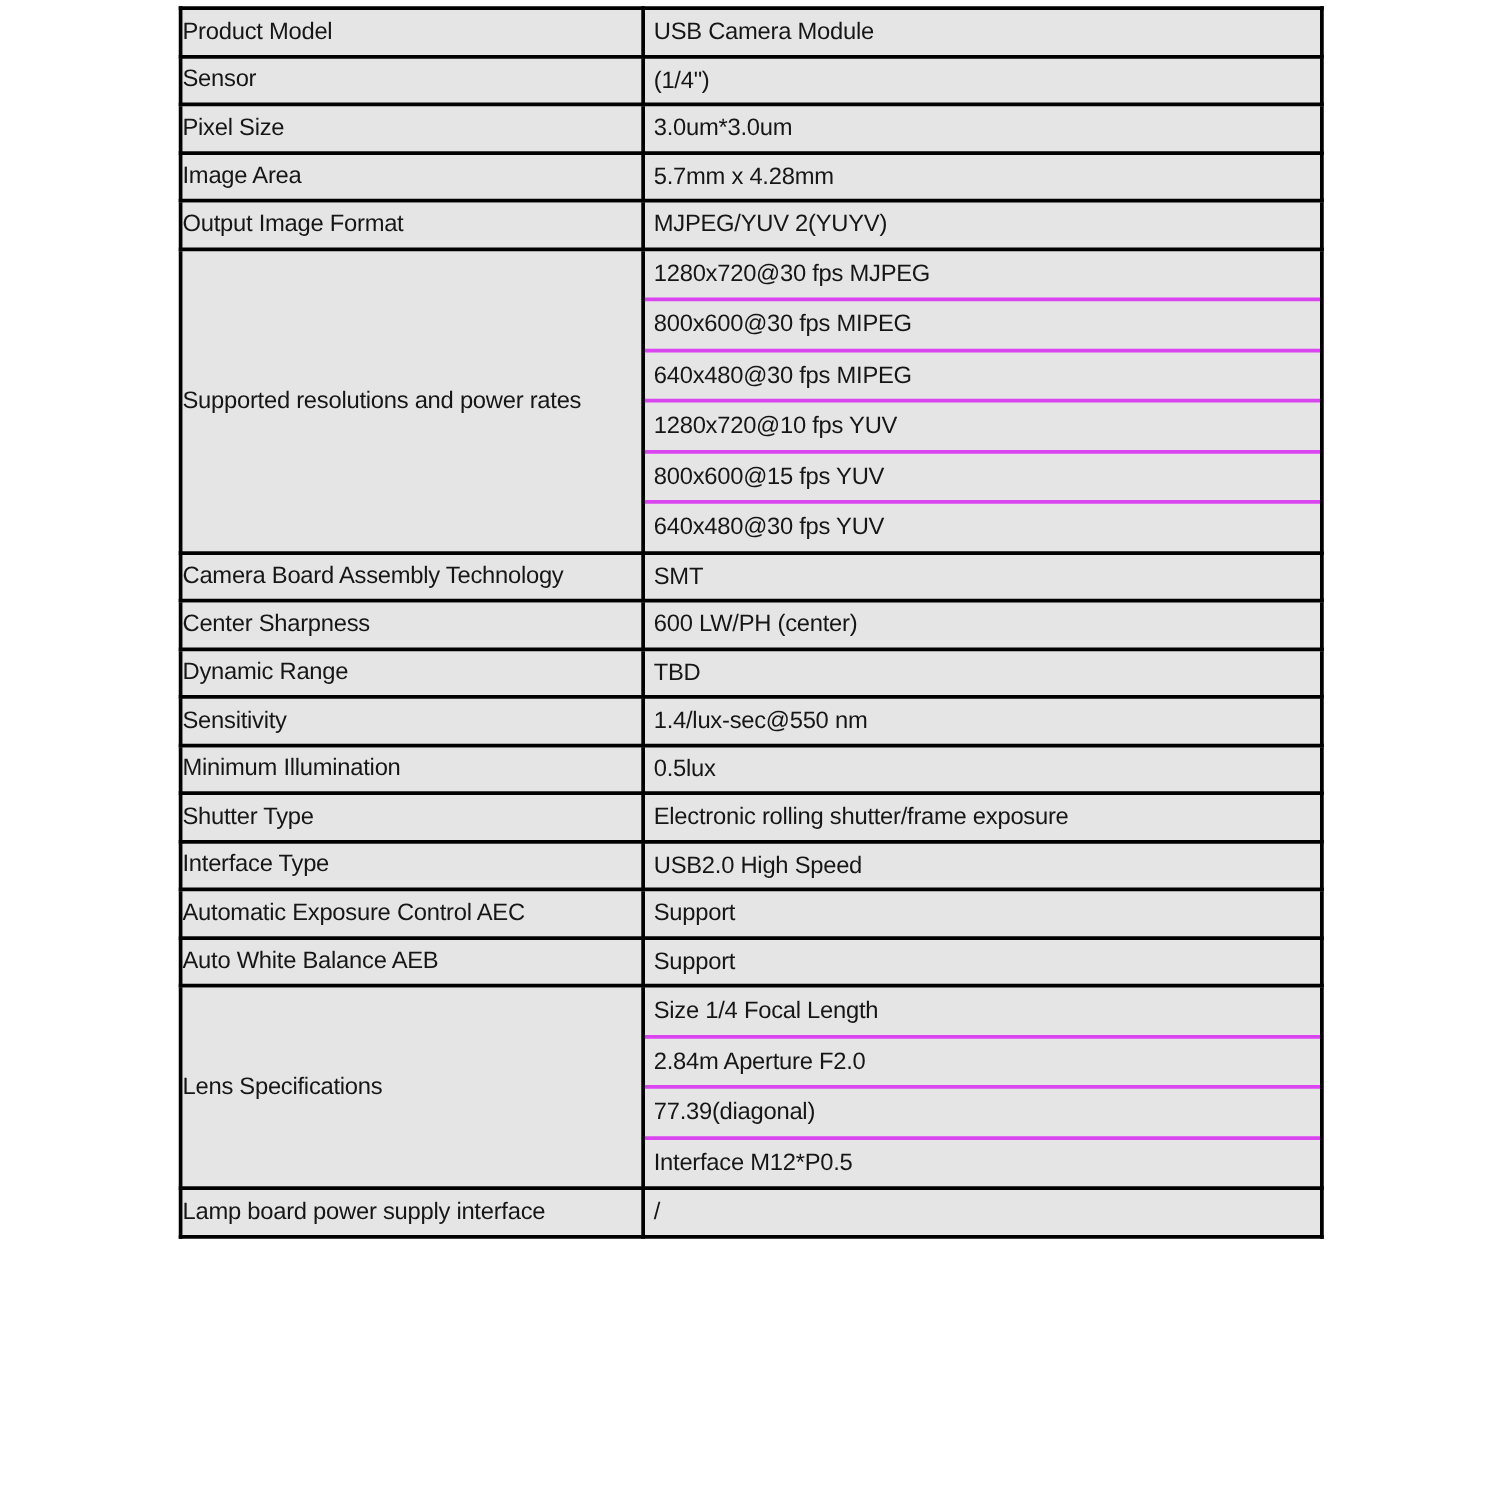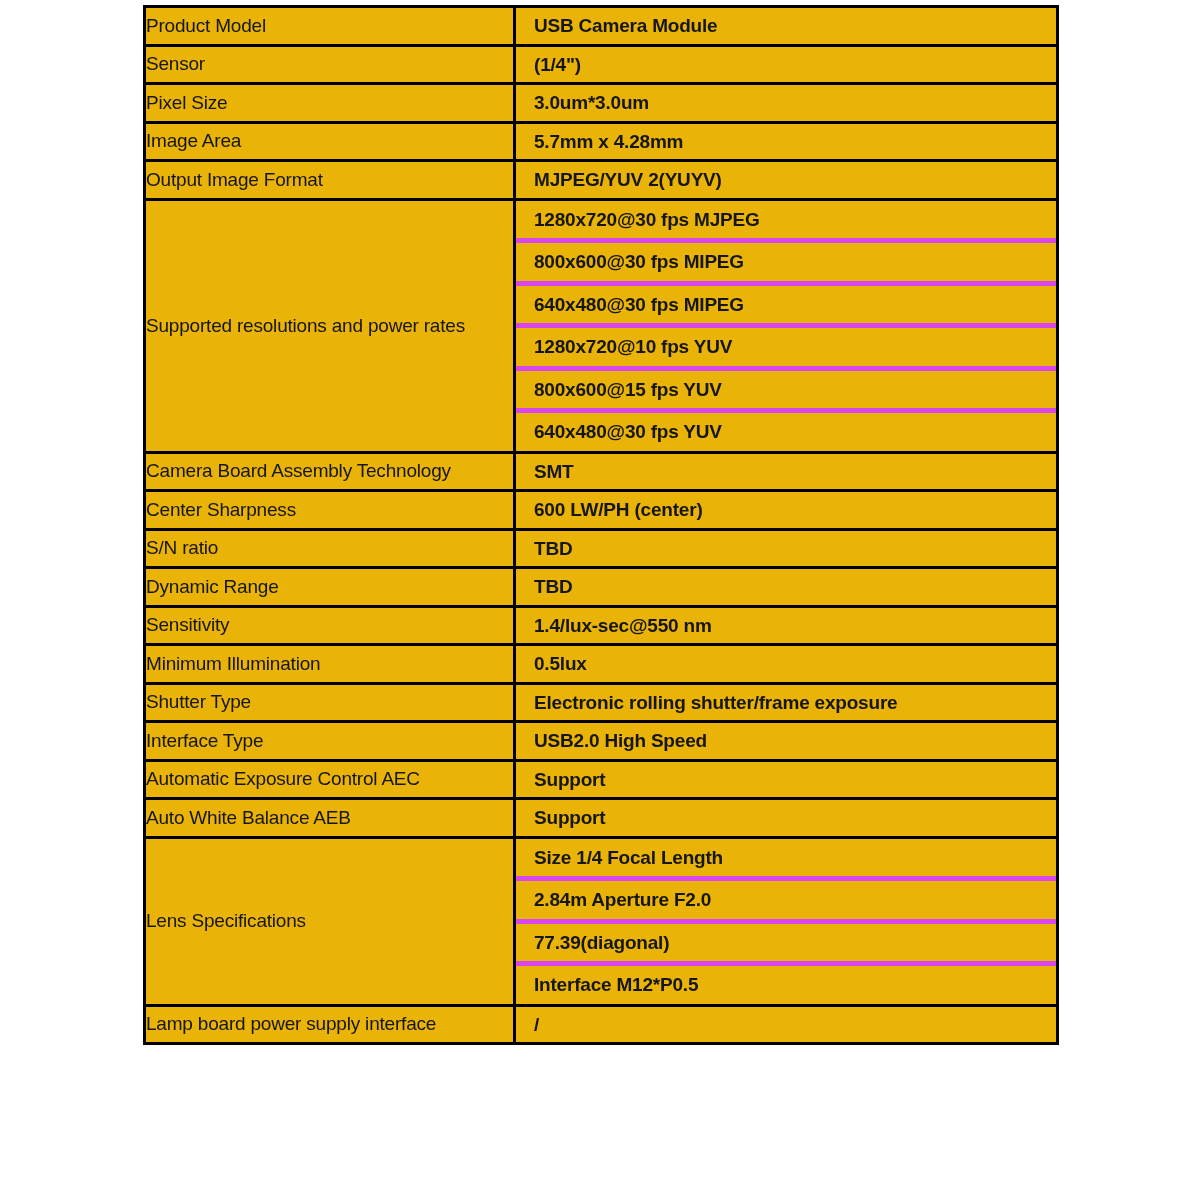--- a/index.html
+++ b/index.html
@@ -27,47 +27,46 @@
     border-collapse: collapse;
     width: 913px;
     table-layout: fixed;
   }
   table.spec-table td {
     border: 3px solid #000000;
     padding: 0;
     vertical-align: middle;
     color: #161616;
     font-size: 19px;
-    background: #eab308;
+    background: #e5e5e5;
   }
   td.label-cell {
     width: 367px;
     padding-left: 6px;
     white-space: nowrap;
     overflow: hidden;
     letter-spacing: -0.2px;
   }
   td.value-cell {
     width: 540px;
   }
   .value-line {
     height: 37.5px;
     line-height: 37.5px;
-    padding-left: 18px;
+    padding-left: 7px;
     white-space: nowrap;
     overflow: hidden;
     letter-spacing: -0.2px;
-    font-weight: bold;
   }
   .value-line.single {
     height: 35.5px;
     line-height: 35.5px;
   }
   .value-line.divided {
-    border-top: 5px solid #d946ef;
+    border-top: 3px solid #d946ef;
   }
 </style>
 </head>
 <body>
 
 <div class="page">
   <div class="spec-table-wrap">
     <table class="spec-table">
       <tbody>
           <tr>
@@ -114,26 +113,20 @@
           <tr>
             <td class="label-cell">Camera Board Assembly Technology</td>
             <td class="value-cell">
               <div class="value-line single">SMT</div>
             </td>
           </tr>
           <tr>
             <td class="label-cell">Center Sharpness</td>
             <td class="value-cell">
               <div class="value-line single">600 LW/PH (center)</div>
-            </td>
-          </tr>
-          <tr>
-            <td class="label-cell">S/N ratio</td>
-            <td class="value-cell">
-              <div class="value-line single">TBD</div>
             </td>
           </tr>
           <tr>
             <td class="label-cell">Dynamic Range</td>
             <td class="value-cell">
               <div class="value-line single">TBD</div>
             </td>
           </tr>
           <tr>
             <td class="label-cell">Sensitivity</td>

